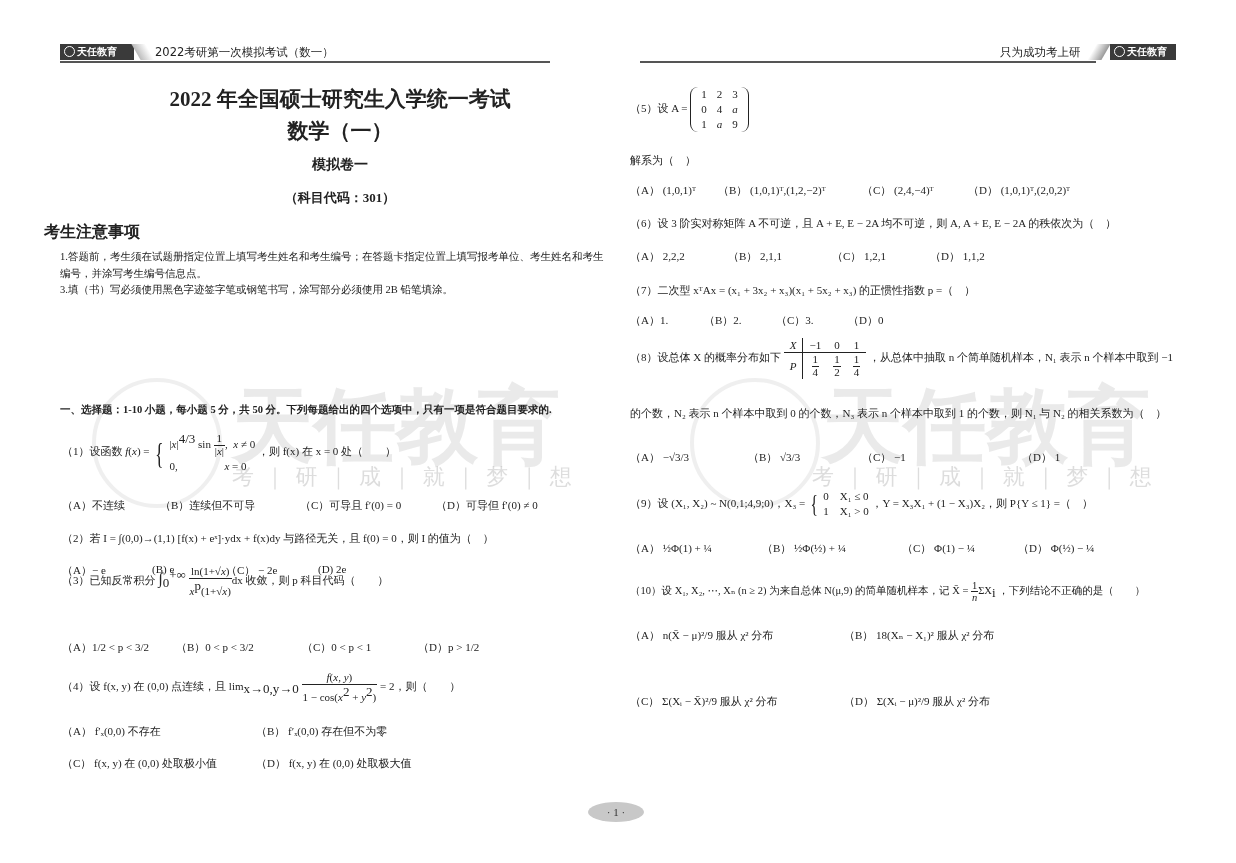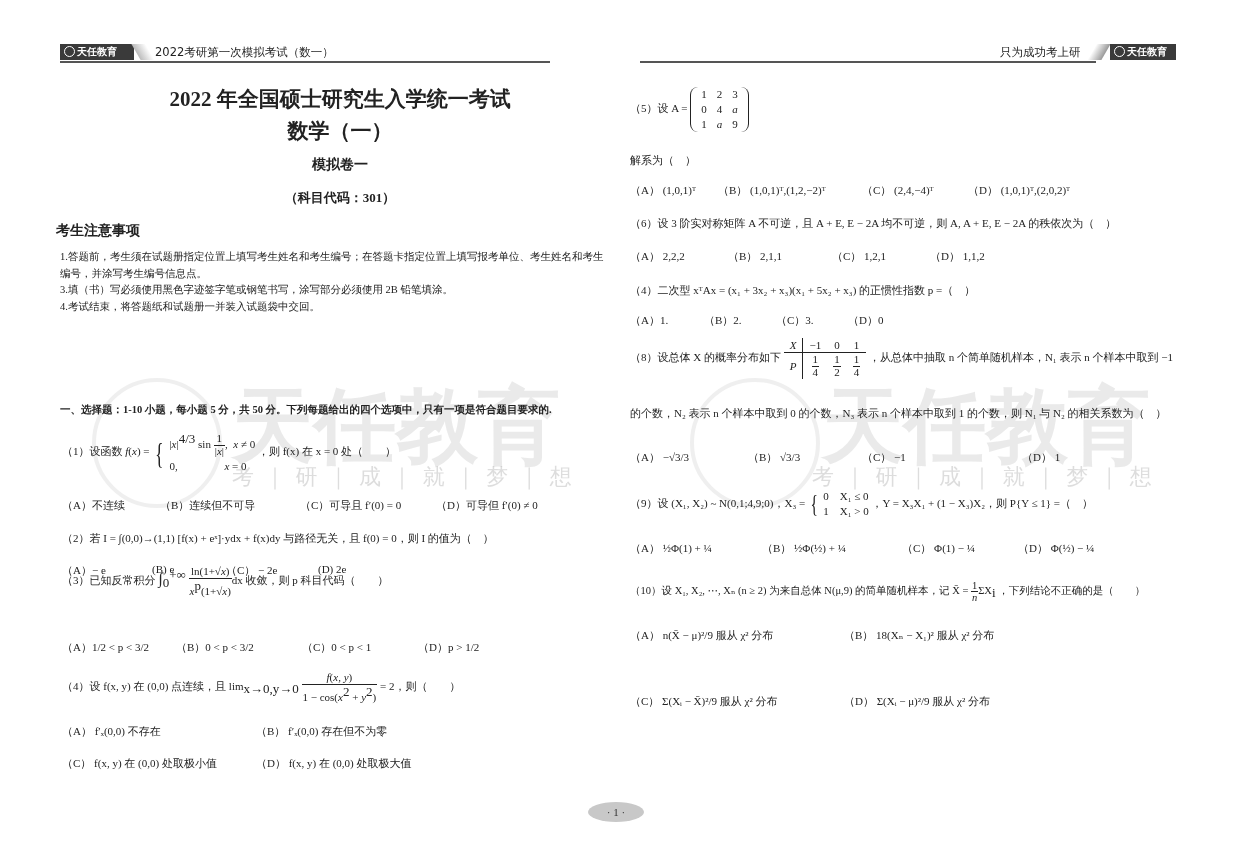--- a/index.html
+++ b/index.html
@@ -20,21 +20,21 @@
   .header-right .header-rule { left: 0; width: 456px; }
   .header-right .header-title { left: 360px; }
   .header-right .logo-box { left: 470px; width: 66px; }
   .header-right .logo-grad { position:absolute; left:452px; top:2px; width:14px; height:16px; background: linear-gradient(90deg,#fff,#999); transform: skewX(-30deg); }
 
   .title1 { position:absolute; top: 85px; left: 60px; width: 560px; text-align:center; font-size: 21px; font-weight: bold; font-family: "Liberation Serif", serif; }
   .title2 { position:absolute; top: 117px; left: 60px; width: 560px; text-align:center; font-size: 21px; font-weight: bold; }
   .title3 { position:absolute; top: 156px; left: 60px; width: 560px; text-align:center; font-size: 14px; font-weight: bold; font-family: "DejaVu Sans", sans-serif; }
   .title4 { position:absolute; top: 189px; left: 60px; width: 560px; text-align:center; font-size: 13px; font-weight: bold; }
 
-  .notice-head { position:absolute; top: 222px; left: 56px; font-size: 14px; font-weight: bold; font-family: Liberation Sans, sans-serif; }
+  .notice-head { position:absolute; top: 222px; left: 44px; font-size: 16px; font-weight: bold; font-family: Liberation Sans, sans-serif; }
   .notices { position:absolute; top: 249px; left: 60px; width: 550px; font-size: 10.5px; line-height: 16.5px; }
 
   .section-head { position:absolute; top: 403px; left: 60px; width: 560px; font-size: 10.5px; font-weight: bold; }
 
   .q { position:absolute; font-size: 11px; white-space: nowrap; }
   .q i, .m { font-style: italic; }
   .opts { position:absolute; font-size: 11px; white-space: nowrap; }
   .opt { position:absolute; white-space: nowrap; }
 
   .frac { display:inline-block; vertical-align: middle; text-align:center; line-height: 1.05; }
@@ -86,21 +86,20 @@
 
 <div class="title1">2022 年全国硕士研究生入学统一考试</div>
 <div class="title2">数学（一）</div>
 <div class="title3">模拟卷一</div>
 <div class="title4">（科目代码：301）</div>
 
 <div class="notice-head">考生注意事项</div>
 <div class="notices">
   <div>1.答题前，考生须在试题册指定位置上填写考生姓名和考生编号；在答题卡指定位置上填写报考单位、考生姓名和考生编号，并涂写考生编号信息点。</div>
   <div>3.填（书）写必须使用黑色字迹签字笔或钢笔书写，涂写部分必须使用 2B 铅笔填涂。</div>
-  <div>4.考试结束，将答题纸和试题册一并装入试题袋中交回。</div>
 </div>
 
 <div class="section-head">一、选择题：1-10 小题，每小题 5 分，共 50 分。下列每题给出的四个选项中，只有一项是符合题目要求的.</div>
 
 <div class="q" style="left:62px; top:430px;">
   <span>（1）设函数</span>
   <span class="m">f</span>(<span class="m">x</span>) =
   <span class="brace">{</span>
   <span class="pw">
     |<span class="m">x</span>|<sup>4/3</sup> sin <span class="frac"><span class="n">1</span><span class="d">|<span class="m">x</span>|</span></span>,&nbsp;&nbsp;<span class="m">x</span> ≠ 0<br>
@@ -183,21 +182,21 @@
 </div>
 
 <div class="q" style="left:630px; top:216px;">（6）设 3 阶实对称矩阵 A 不可逆，且 A + E, E − 2A 均不可逆，则 A, A + E, E − 2A 的秩依次为（　）</div>
 <div class="opts" style="left:630px; top:249px;">
   <span class="opt" style="left:0;">（A） 2,2,2</span>
   <span class="opt" style="left:98px;">（B） 2,1,1</span>
   <span class="opt" style="left:202px;">（C） 1,2,1</span>
   <span class="opt" style="left:300px;">（D） 1,1,2</span>
 </div>
 
-<div class="q" style="left:630px; top:283px;">（4）二次型 xᵀAx = (x₁ + 3x₂ + x₃)(x₁ + 5x₂ + x₃) 的正惯性指数 p =（　）</div>
+<div class="q" style="left:630px; top:283px;">（7）二次型 xᵀAx = (x₁ + 3x₂ + x₃)(x₁ + 5x₂ + x₃) 的正惯性指数 p =（　）</div>
 <div class="opts" style="left:630px; top:313px;">
   <span class="opt" style="left:0;">（A）1.</span>
   <span class="opt" style="left:74px;">（B）2.</span>
   <span class="opt" style="left:146px;">（C）3.</span>
   <span class="opt" style="left:218px;">（D）0</span>
 </div>
 
 <div class="q" style="left:630px; top:338px;">
   <span>（8）设总体 X 的概率分布如下</span>
   <span class="dist">

